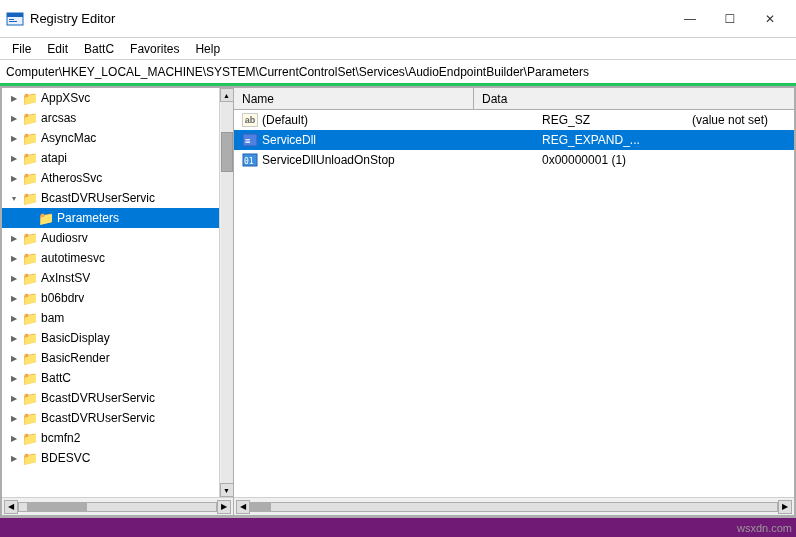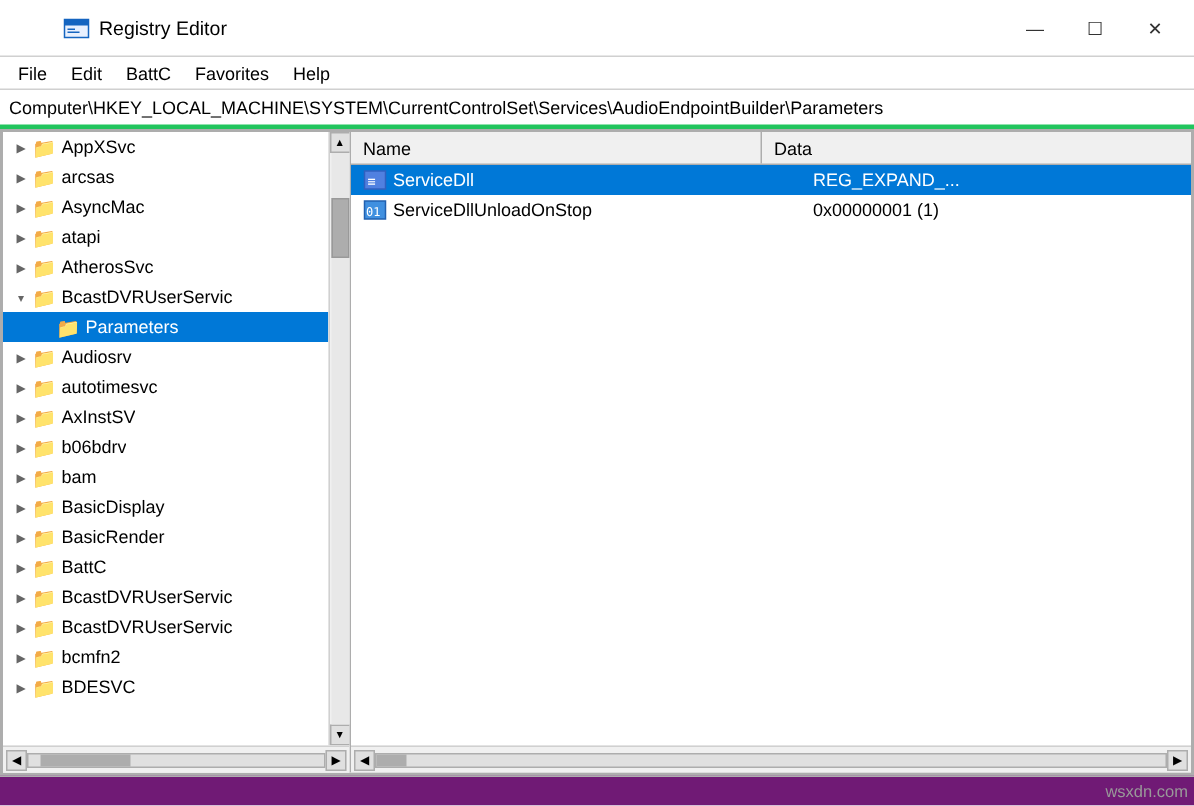--- a/index.html
+++ b/index.html
@@ -19,21 +19,20 @@
       align-items: center;
       justify-content: space-between;
       padding: 4px 6px;
       border-bottom: 1px solid #d0d0d0;
       height: 38px;
     }
     .title-bar-left {
       display: flex;
       align-items: center;
       gap: 6px;
-      margin-left: 36px;
     }
     .app-icon {
       width: 18px;
       height: 18px;
     }
     .title-bar-title {
       font-size: 13px;
       font-weight: normal;
     }
     .title-bar-controls {
@@ -198,21 +197,21 @@
       padding: 2px 8px;
       font-size: 12px;
       font-weight: normal;
       border-right: 1px solid #adadad;
       display: flex;
       align-items: center;
       cursor: pointer;
       user-select: none;
     }
     .col-header:last-child { border-right: none; }
-    .col-name { width: 274px; }
+    .col-name { width: 240px; }
     .col-type { width: 150px; }
     .col-data { flex: 1; }
 
     
     .table-body {
       flex: 1;
       overflow-y: auto;
       overflow-x: hidden;
     }
     .table-row {
@@ -510,20 +509,28 @@
 
   <div class="right-panel">
 
     <div class="table-header">
       <div class="col-header col-name">Name</div>
       <div class="col-header col-data">Data</div>
     </div>
 
     <div class="table-body">
 
+      <div class="table-row">
+        <div class="cell cell-name">
+          <span class="reg-icon reg-icon-ab">ab</span>
+          <span>(Default)</span>
+        </div>
+        <div class="cell cell-type">REG_SZ</div>
+        <div class="cell cell-data">(value not set)</div>
+      </div>
 
       <div class="table-row selected">
         <div class="cell cell-name">
           <span class="reg-icon">
             <svg width="16" height="14" viewBox="0 0 16 14">
               <rect x="1" y="1" width="14" height="12" fill="#5080e0" stroke="#3060c0" stroke-width="1"></rect>
               <text x="3" y="11" font-size="9" fill="white" font-family="monospace">≡</text>
             </svg>
           </span>
           <span>ServiceDll</span>

